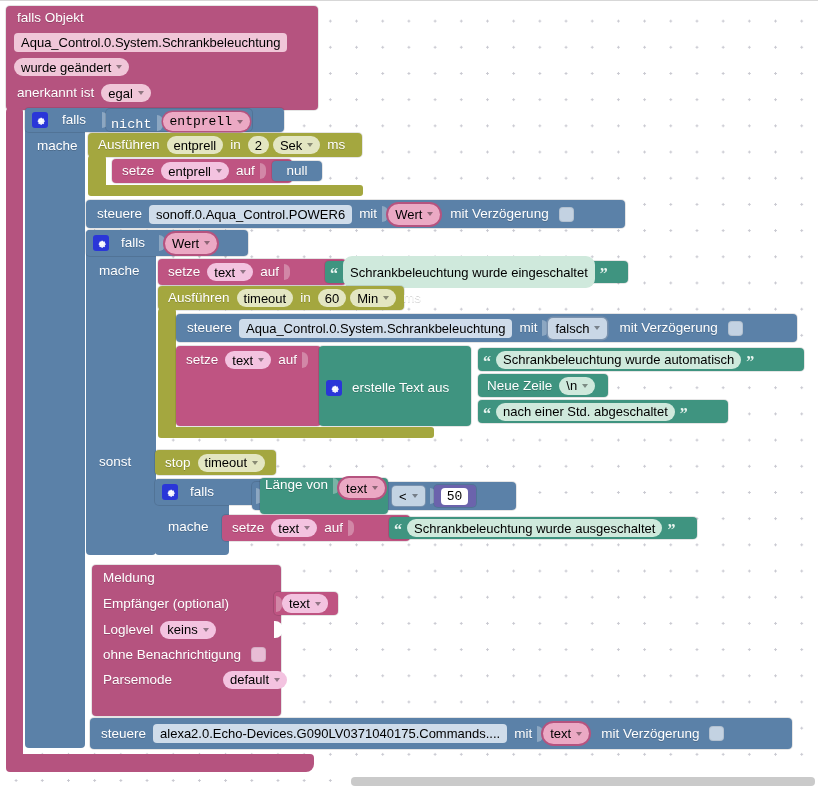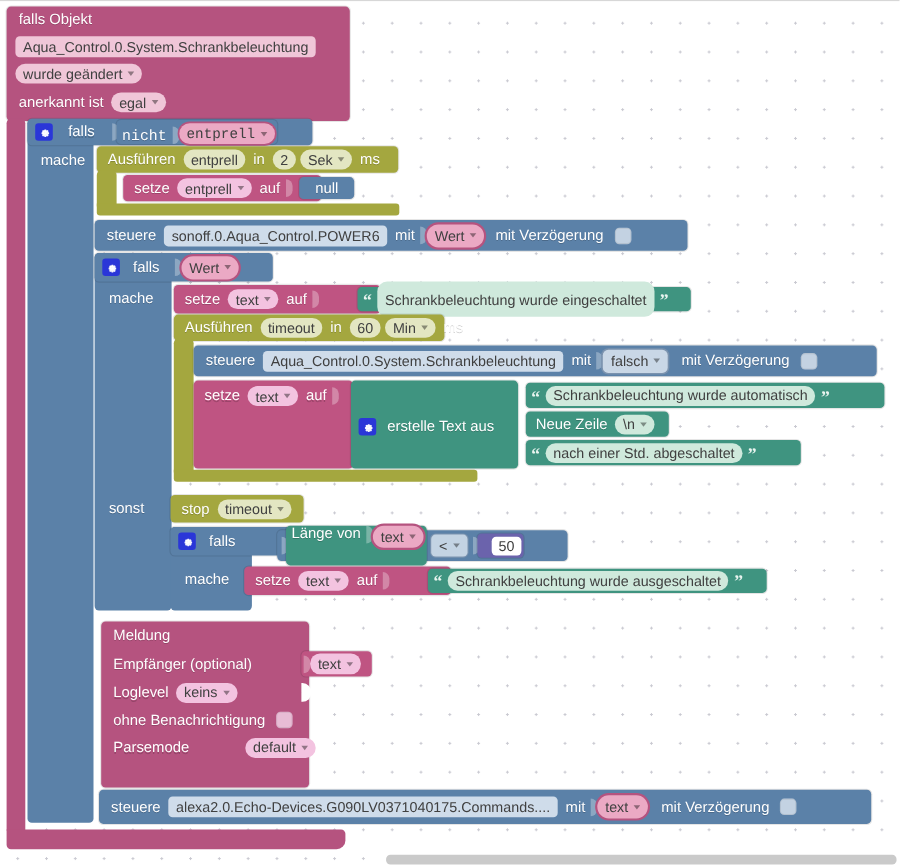--- a/index.html
+++ b/index.html
@@ -41,21 +41,21 @@
   }
 
   
   .fld {
     display: inline-flex;
     align-items: center;
     height: 18px;
     border-radius: 9px;
     padding: 0 7px;
     font-size: 13px;
-    color: #404040;
+    color: #000000;
     margin: 0 2px;
     line-height: 1;
   }
   .fld.sq { border-radius: 4px; }
   .fld .caret {
     display: inline-block;
     margin-left: 5px;
     width: 0; height: 0;
     border-left: 3.5px solid transparent;
     border-right: 3.5px solid transparent;
@@ -404,21 +404,21 @@
         <span class="fld f-pinkd" style="background:#eba9c4; box-shadow:0 0 0 2px #b5537f; height:20px; border-radius:10px; margin-right:3px;">
           <span>text</span>
           <i class="caret"></i>
         </span>
       </span>
       <span class="fld f-blue" style="background:#c3d3e3; box-shadow:0 0 0 1px #7a92ae; height:20px; border-radius:4px; margin-left:4px;">
         <span>&lt;</span>
         <i class="caret"></i>
       </span>
       <span class="plug" style="margin-left:3px;"></span>
-      <span class="blk c-purple" style="position:relative; display:inline-flex; align-items:center; justify-content:flex-end; height:22px; width:42px; border-radius:4px;">
+      <span class="blk c-purple" style="position:relative; display:inline-flex; align-items:center; justify-content:center; height:22px; width:42px; border-radius:4px;font-family:Liberation Mono, monospace;">
         <span class="fld f-purple" style="background:#ffffff; height:17px; border-radius:4px; padding:0 6px;">50</span>
       </span>
     </div>
   </div>
   <div class="row" style="position:absolute; left:163px; top:515px; height:24px;">
     <span class="lbl">mache</span>
   </div>
 
   <div class="blk c-rose" style="left:222px; top:515px; width:188px; height:26px;">
     <div class="row" style="height:26px; padding-left:5px;">

